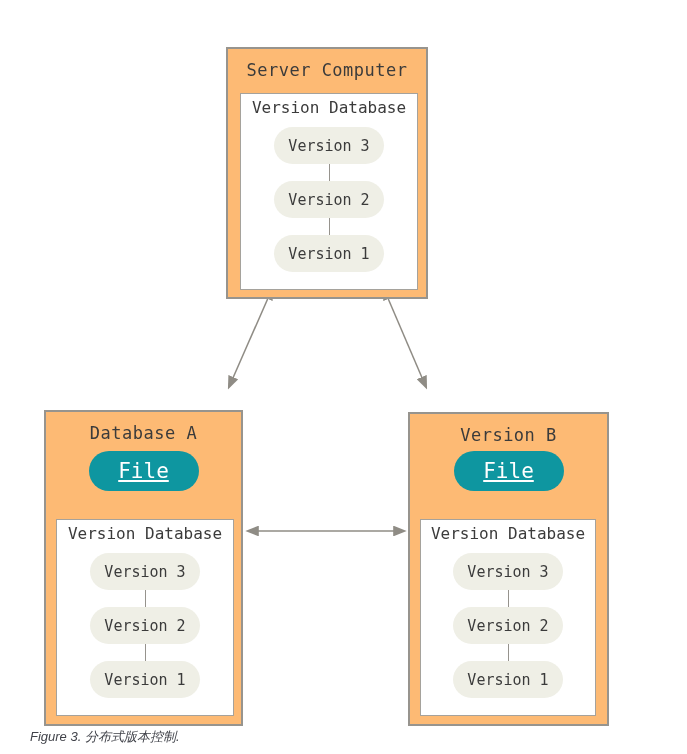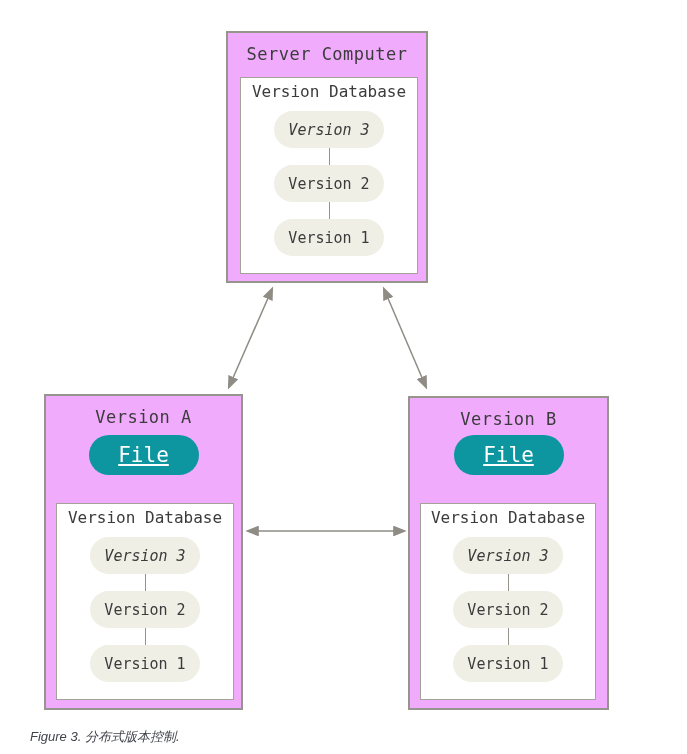--- a/index.html
+++ b/index.html
@@ -15,22 +15,23 @@
     background: #ffffff;
     overflow: hidden;
   }
   .arrows-layer {
     position: absolute; left: 0; top: 0;
     width: 687px; height: 754px;
     pointer-events: none;
   }
   .node {
     position: absolute;
-    background: #f0abfc;
+    background: #fdba74;
     border: 2px solid #97948e;
+    margin-top: 16px;
   }
   .node-title {
     padding-top: 11px;
     text-align: center;
     font-size: 17px;
     letter-spacing: 0.5px;
     color: #3b3b3b;
     white-space: nowrap;
   }
   .db {
@@ -51,21 +52,21 @@
   .pill {
     width: 110px; height: 37px;
     margin-top: 0;
     border-radius: 18.5px;
     background: #efefe6;
     color: #3b3b3b;
     font-size: 15px;
     display: flex; align-items: center; justify-content: center;
     white-space: nowrap;
   }
-  .pill.first { margin-top: 9px; font-style: italic; }
+  .pill.first { margin-top: 9px; }
   .vconn {
     width: 1px; height: 17px;
     background: #96938d;
   }
   .file-pill {
     position: absolute;
     left: 0; right: 0;
     margin: 0 auto;
     width: 110px; height: 40px;
     border-radius: 20px;
@@ -125,21 +126,21 @@
       <div class="db-label">Version Database</div>
       <div class="pill first">Version 3</div>
       <div class="vconn"></div>
       <div class="pill">Version 2</div>
       <div class="vconn"></div>
       <div class="pill">Version 1</div>
     </div>
   </div>
 
   <div class="node node-a">
-    <div class="node-title">Version A</div>
+    <div class="node-title">Database A</div>
     <div class="file-pill">File</div>
     <div class="db">
       <div class="db-label">Version Database</div>
       <div class="pill first">Version 3</div>
       <div class="vconn"></div>
       <div class="pill">Version 2</div>
       <div class="vconn"></div>
       <div class="pill">Version 1</div>
     </div>
   </div>

